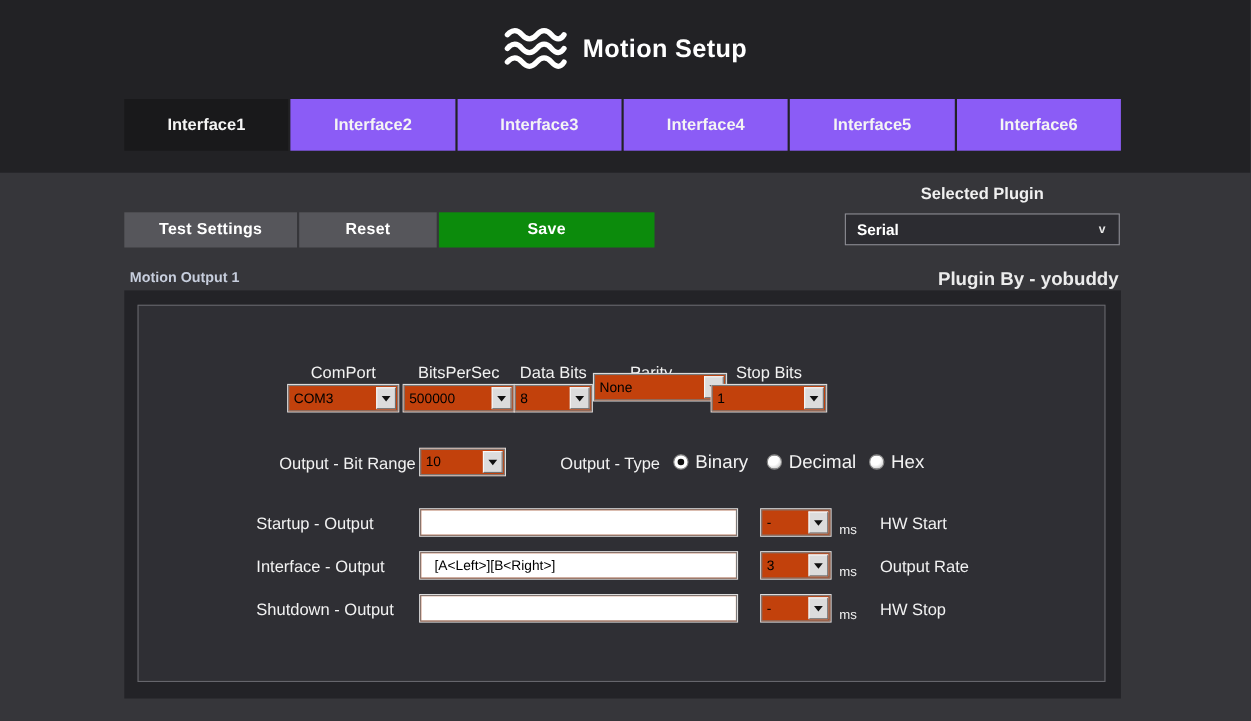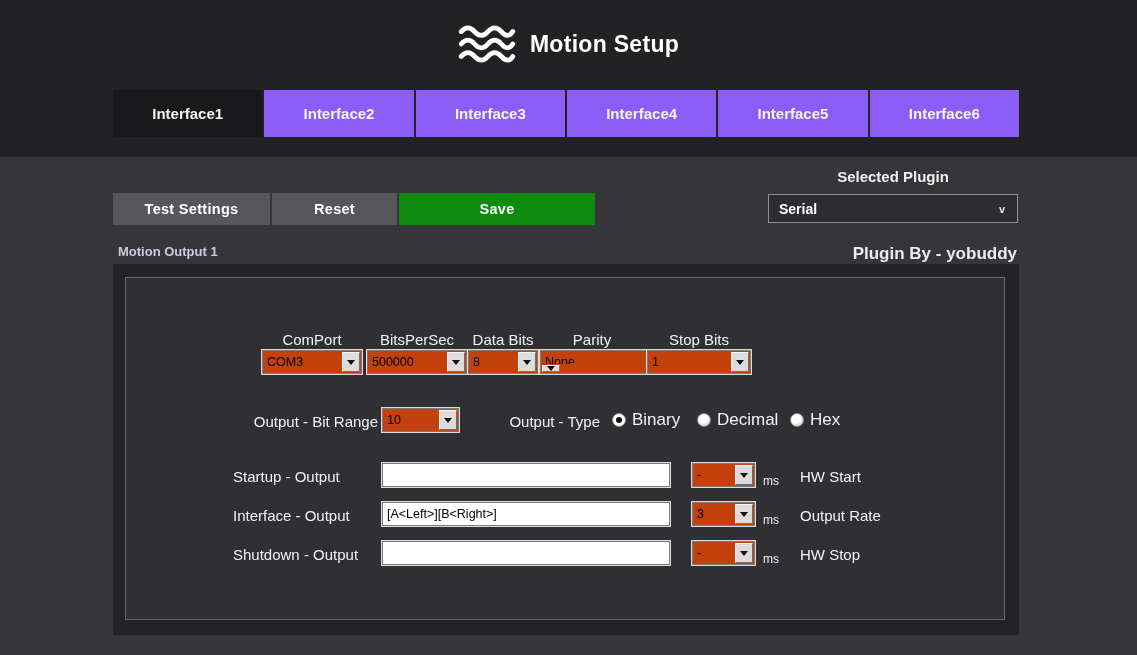--- a/index.html
+++ b/index.html
@@ -47,21 +47,21 @@
   
   .w32{position:absolute;height:24px;background:#c2410c;border:1px solid #7b7b7b;
        box-shadow:0 0 0 1px #dcdcdc;box-sizing:border-box;display:flex;align-items:stretch;}
   .w32 .cval{flex:1;color:#000;font-size:12.5px;padding:4px 2px 0 4px;white-space:nowrap;overflow:hidden;}
   .arrow-btn{width:18px;margin:1px;background:#dcdcdc;border:1px solid;
              border-color:#f7f7f7 #6f6f6f #6f6f6f #f7f7f7;box-sizing:border-box;
              display:flex;align-items:center;justify-content:center;cursor:default;}
   .arrow-btn::after{content:"";width:0;height:0;border-left:4px solid transparent;
                     border-right:4px solid transparent;border-top:5px solid #111;}
   .w32 input{flex:1;border:none;outline:none;background:#fff;color:#000;
-             font-family:"Liberation Sans",sans-serif;font-size:12.5px;padding:0 4px;min-width:0;}
+             font-family:"Liberation Sans",sans-serif;font-size:12.5px;padding:0 12px;min-width:0;}
 
   .radio-group{position:absolute;height:22px;display:flex;align-items:center;gap:6px;}
   .radio{width:14px;height:14px;border-radius:50%;border:1px solid #8a8a8a;position:relative;
          background:radial-gradient(circle at 38% 32%, #ffffff 0 45%, #b4b4b4 100%);box-sizing:border-box;}
   .radio.checked{background:#fff;}
   .radio.checked::after{content:"";position:absolute;left:3px;top:3px;right:3px;bottom:3px;
                         border-radius:50%;background:#111;}
   .radio-text{color:#f2f2f2;font-size:17px;}
 </style>
 </head>
@@ -130,21 +130,21 @@
         <span class="arrow-btn"></span>
     </div>
     <div class="w32" style="left:241px;top:72px;width:100px;">
       <span class="cval">500000</span>
         <span class="arrow-btn"></span>
     </div>
     <div class="w32" style="left:342px;top:72px;width:70px;">
       <span class="cval">8</span>
         <span class="arrow-btn"></span>
     </div>
-    <div class="w32" style="left:414px;top:72px;width:120px;flex-direction:column;">
+    <div class="w32" style="left:414px;top:62px;width:120px;">
       <span class="cval">None</span>
         <span class="arrow-btn"></span>
     </div>
     <div class="w32" style="left:521px;top:72px;width:104px;">
       <span class="cval">1</span>
         <span class="arrow-btn"></span>
     </div>
 
     <div class="flabel" style="left:20px;top:135px;width:232px;text-align:right;">Output - Bit Range</div>
     <div class="w32" style="left:256px;top:130px;width:77px;">

